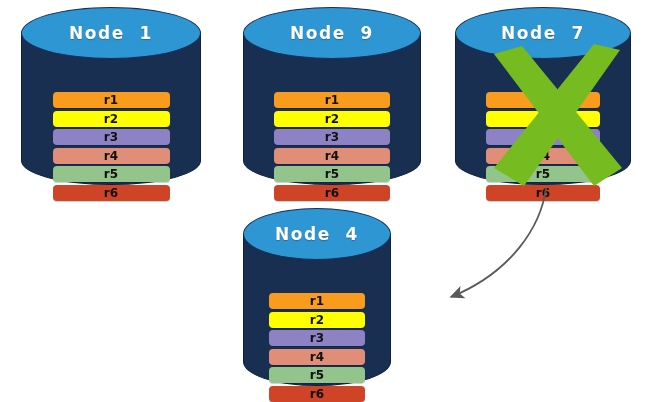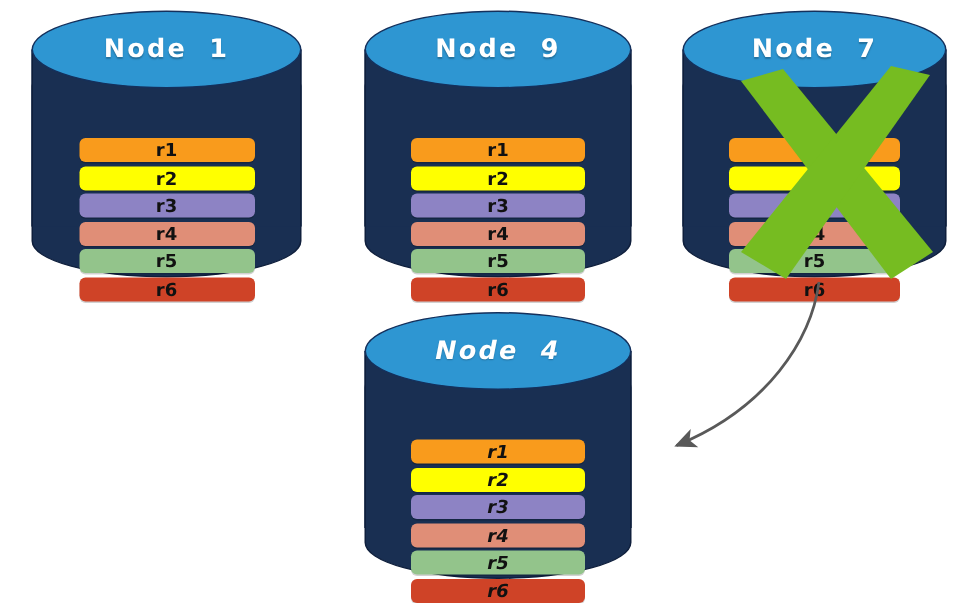--- a/index.html
+++ b/index.html
@@ -153,21 +153,21 @@
     <div class="rows">
         <div class="row" style="background: rgb(249, 155, 28);">r1</div>
         <div class="row" style="background: rgb(255, 255, 0);">r2</div>
         <div class="row" style="background: rgb(141, 131, 196);">r3</div>
         <div class="row" style="background: rgb(224, 142, 119);">r4</div>
         <div class="row" style="background: rgb(147, 196, 139);">r5</div>
         <div class="row" style="background: rgb(207, 67, 39);">r6</div>
       </div>
   </div>
 
-  <div class="node" id="node-4" style="left:243px; top:208px; width:178px; height:178px;font-style:italic;">
+  <div class="node" id="node-4" style="left:243px; top:208px; width:148px; height:178px;">
     <div class="cyl-body"></div>
     <div class="cyl-body-sq"></div>
     <div class="cyl-top"></div>
     <div class="node-label">Node  4</div>
     <div class="rows">
         <div class="row" style="background: rgb(249, 155, 28);">r1</div>
         <div class="row" style="background: rgb(255, 255, 0);">r2</div>
         <div class="row" style="background: rgb(141, 131, 196);">r3</div>
         <div class="row" style="background: rgb(224, 142, 119);">r4</div>
         <div class="row" style="background: rgb(147, 196, 139);">r5</div>

